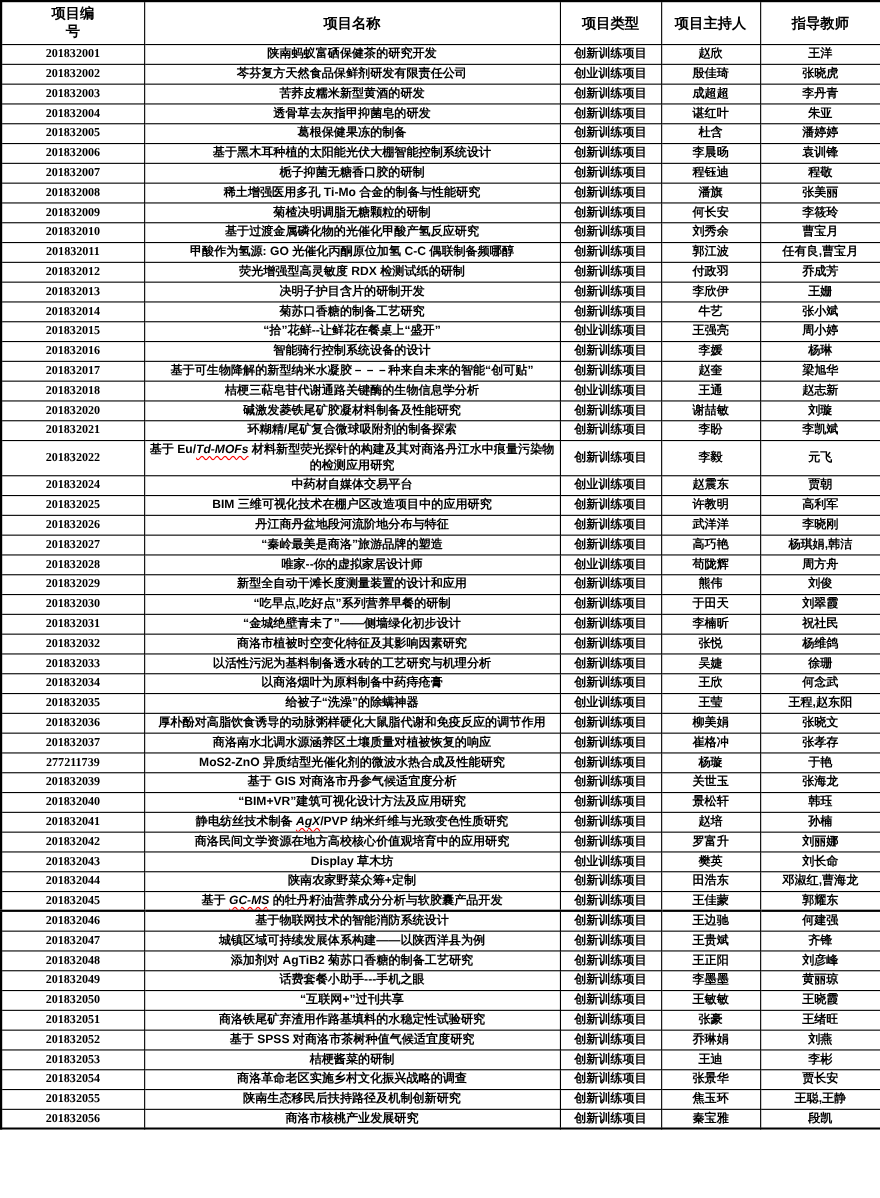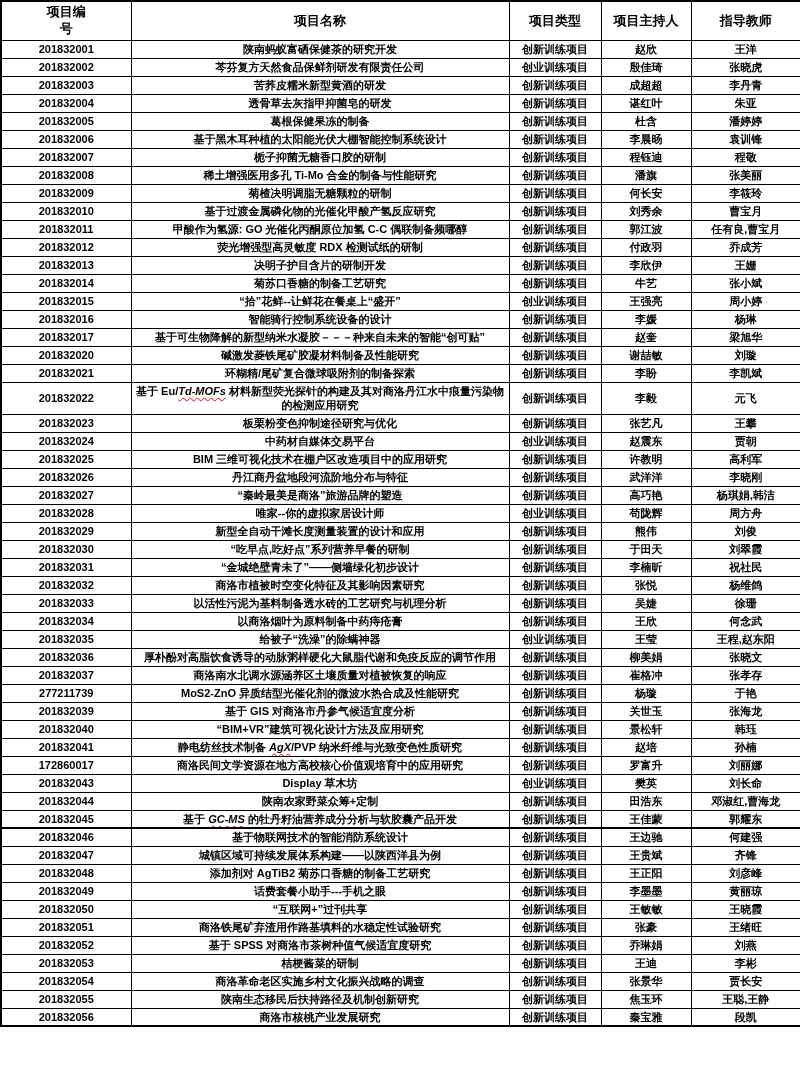--- a/index.html
+++ b/index.html
@@ -38,21 +38,21 @@
     max-width: 3.2em;
   }
   col.c-id     { width: 130px; }
   col.c-name   { width: 378px; }
   col.c-type   { width: 92px;  }
   col.c-leader { width: 90px;  }
   col.c-adv    { width: 110px; }
   td.cell-id {
     text-align: left;
     padding-left: 8px;
-    font-family: Liberation Sans, sans-serif;
+    font-family: Liberation Serif, serif;
     font-size: 11.5px;
   }
   tbody tr { height: 18px; }
   tr.page-break td { border-top-width: 2px; }
   .sq {
     text-decoration: underline;
     text-decoration-style: wavy;
     text-decoration-color: #ff0000;
     text-decoration-thickness: 1px;
     text-underline-offset: 2px;
@@ -193,20 +193,27 @@
         <td class="cell-advisor">杨琳</td>
       </tr>
       <tr>
         <td class="cell-id">201832017</td>
         <td class="cell-name">基于可生物降解的新型纳米水凝胶－－－种来自未来的智能“创可贴”</td>
         <td class="cell-type">创新训练项目</td>
         <td class="cell-leader">赵奎</td>
         <td class="cell-advisor">梁旭华</td>
       </tr>
       <tr>
+        <td class="cell-id">201832018</td>
+        <td class="cell-name">桔梗三萜皂苷代谢通路关键酶的生物信息学分析</td>
+        <td class="cell-type">创业训练项目</td>
+        <td class="cell-leader">王通</td>
+        <td class="cell-advisor">赵志新</td>
+      </tr>
+      <tr>
         <td class="cell-id">201832020</td>
         <td class="cell-name">碱激发菱铁尾矿胶凝材料制备及性能研究</td>
         <td class="cell-type">创新训练项目</td>
         <td class="cell-leader">谢喆敏</td>
         <td class="cell-advisor">刘璇</td>
       </tr>
       <tr>
         <td class="cell-id">201832021</td>
         <td class="cell-name">环糊精/尾矿复合微球吸附剂的制备探索</td>
         <td class="cell-type">创新训练项目</td>
@@ -214,27 +221,20 @@
         <td class="cell-advisor">李凯斌</td>
       </tr>
       <tr>
         <td class="cell-id">201832022</td>
         <td class="cell-name">基于 Eu/<span class="sq">Td-MOFs</span> 材料新型荧光探针的构建及其对商洛丹江水中痕量污染物的检测应用研究</td>
         <td class="cell-type">创新训练项目</td>
         <td class="cell-leader">李毅</td>
         <td class="cell-advisor">元飞</td>
       </tr>
       <tr>
-        <td class="cell-id">201832023</td>
-        <td class="cell-name">板栗粉变色抑制途径研究与优化</td>
-        <td class="cell-type">创新训练项目</td>
-        <td class="cell-leader">张艺凡</td>
-        <td class="cell-advisor">王攀</td>
-      </tr>
-      <tr>
         <td class="cell-id">201832024</td>
         <td class="cell-name">中药材自媒体交易平台</td>
         <td class="cell-type">创业训练项目</td>
         <td class="cell-leader">赵震东</td>
         <td class="cell-advisor">贾朝</td>
       </tr>
       <tr>
         <td class="cell-id">201832025</td>
         <td class="cell-name">BIM 三维可视化技术在棚户区改造项目中的应用研究</td>
         <td class="cell-type">创新训练项目</td>
@@ -347,21 +347,21 @@
         <td class="cell-advisor">韩珏</td>
       </tr>
       <tr>
         <td class="cell-id">201832041</td>
         <td class="cell-name">静电纺丝技术制备 <span class="sq">AgX</span>/PVP 纳米纤维与光致变色性质研究</td>
         <td class="cell-type">创新训练项目</td>
         <td class="cell-leader">赵培</td>
         <td class="cell-advisor">孙楠</td>
       </tr>
       <tr>
-        <td class="cell-id">172860017</td>
+        <td class="cell-id">201832042</td>
         <td class="cell-name">商洛民间文学资源在地方高校核心价值观培育中的应用研究</td>
         <td class="cell-type">创新训练项目</td>
         <td class="cell-leader">罗富升</td>
         <td class="cell-advisor">刘丽娜</td>
       </tr>
       <tr>
         <td class="cell-id">201832043</td>
         <td class="cell-name">Display 草木坊</td>
         <td class="cell-type">创业训练项目</td>
         <td class="cell-leader">樊英</td>

